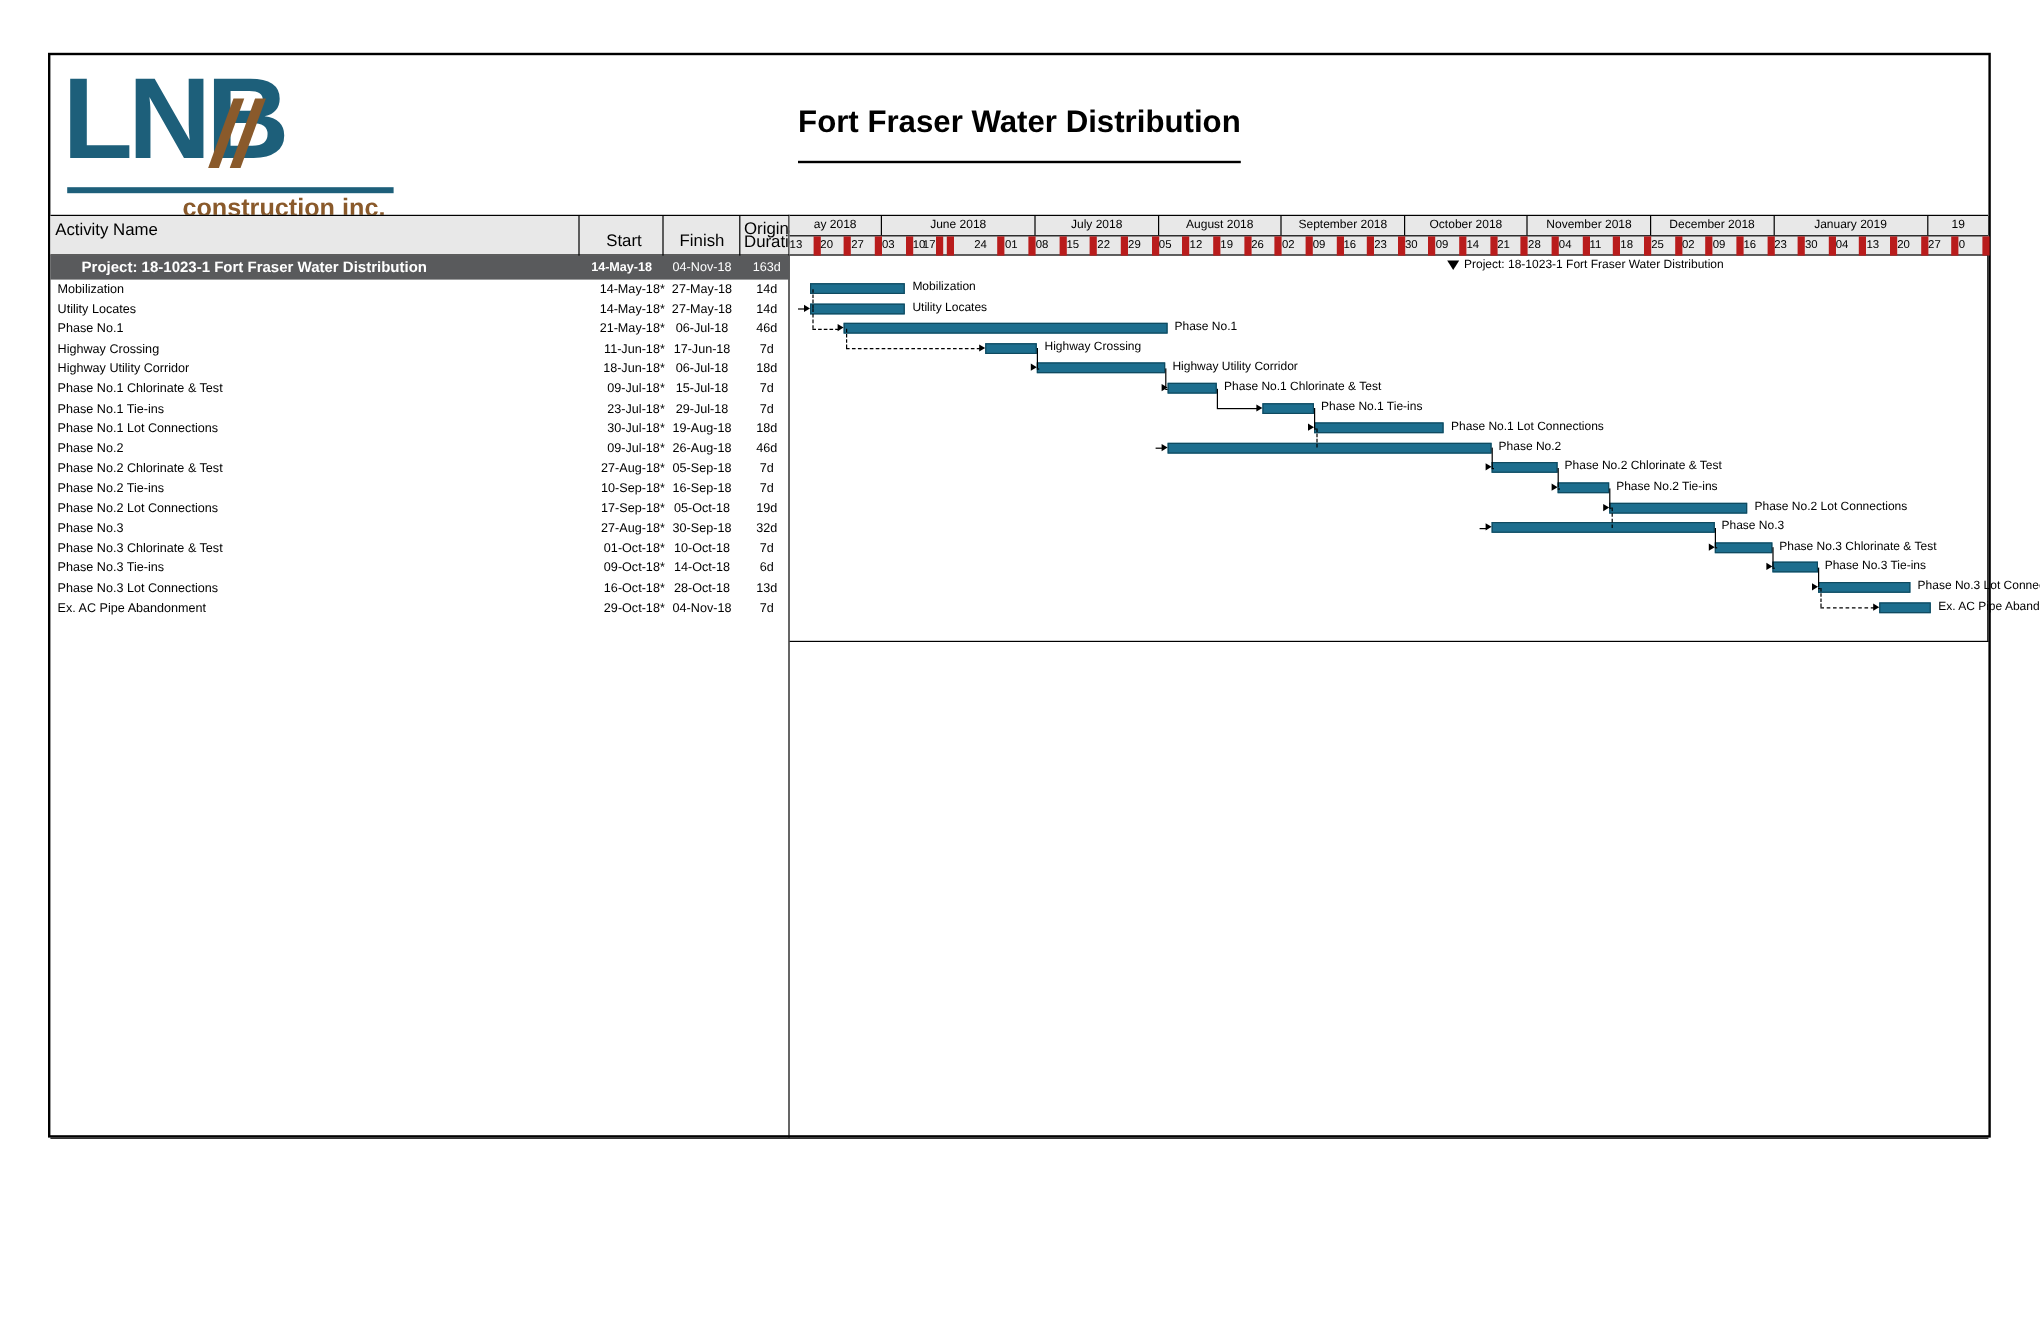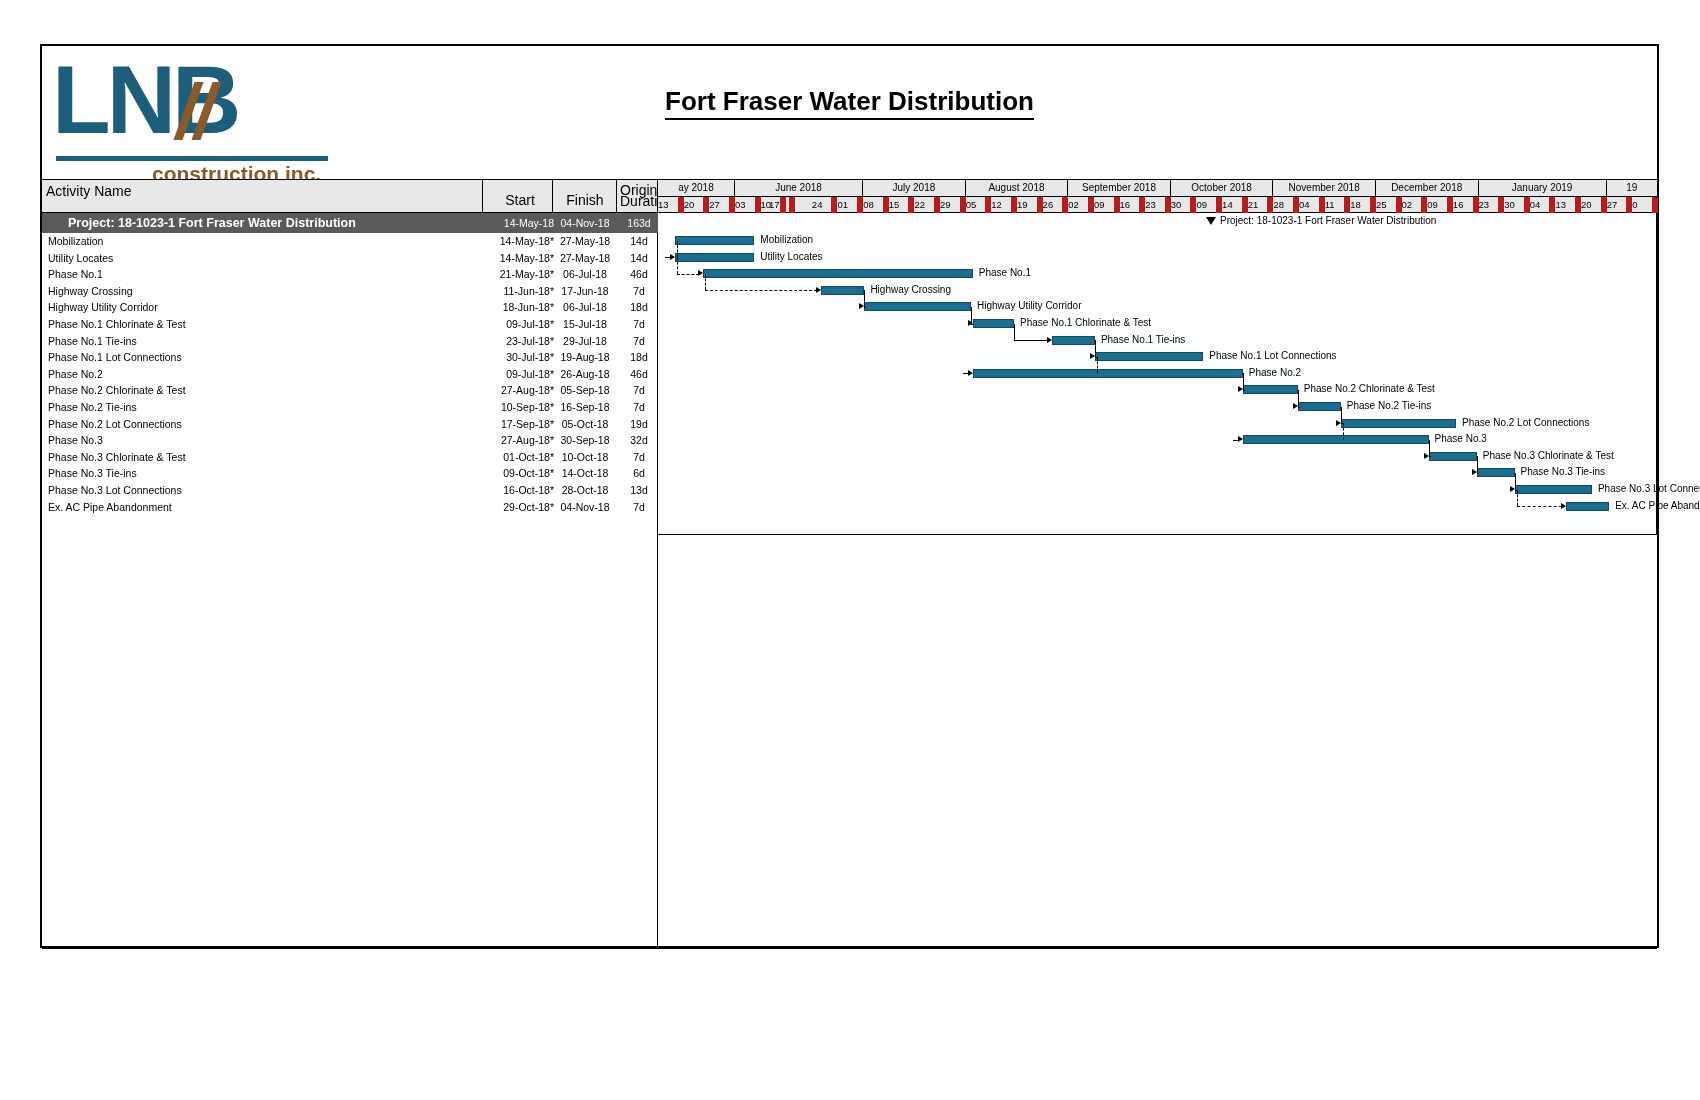--- a/index.html
+++ b/index.html
@@ -82,21 +82,21 @@
     left: 0;
     top: 40px;
     width: 100%;
     text-align: center;
     font-size: 26px;
     font-weight: bold;
     color: #000000;
   }
   .report-title span {
     border-bottom: 2px solid #000;
-    padding-bottom: 2px;
+    padding-bottom: 18px;
   }
 
   
   .grid {
     position: absolute;
     left: 0;
     top: 133px;
     width: 100%;
     height: 769px;
   }
@@ -223,21 +223,21 @@
     left: 0;
     top: 0;
     width: 616px;
     height: 20px;
     background: #595a5c;
     color: #ffffff;
     font-weight: bold;
     font-size: 12.5px;
   }
   .project-row .pname { position: absolute; left: 26px; top: 3px; white-space: nowrap; }
-  .project-row .start { position: absolute; left: 440px; width: 72px; top: 4px; text-align: right; font-size: 10.5px; font-weight: normal;}
+  .project-row .start { position: absolute; left: 440px; width: 72px; top: 4px; text-align: center; font-size: 10.5px; font-weight: bold;}
   .project-row .finish { position: absolute; left: 512px; width: 62px; top: 4px; text-align: center; font-size: 10.5px; font-weight: normal;}
   .project-row .dur { position: absolute; left: 576px; width: 42px; top: 4px; text-align: center; font-size: 10.5px; font-weight: normal;}
 
   
   .bar {
     position: absolute;
     height: 9px;
     background: #1d6e8e;
     border: 1px solid #0f4a60;
     box-sizing: border-box;

